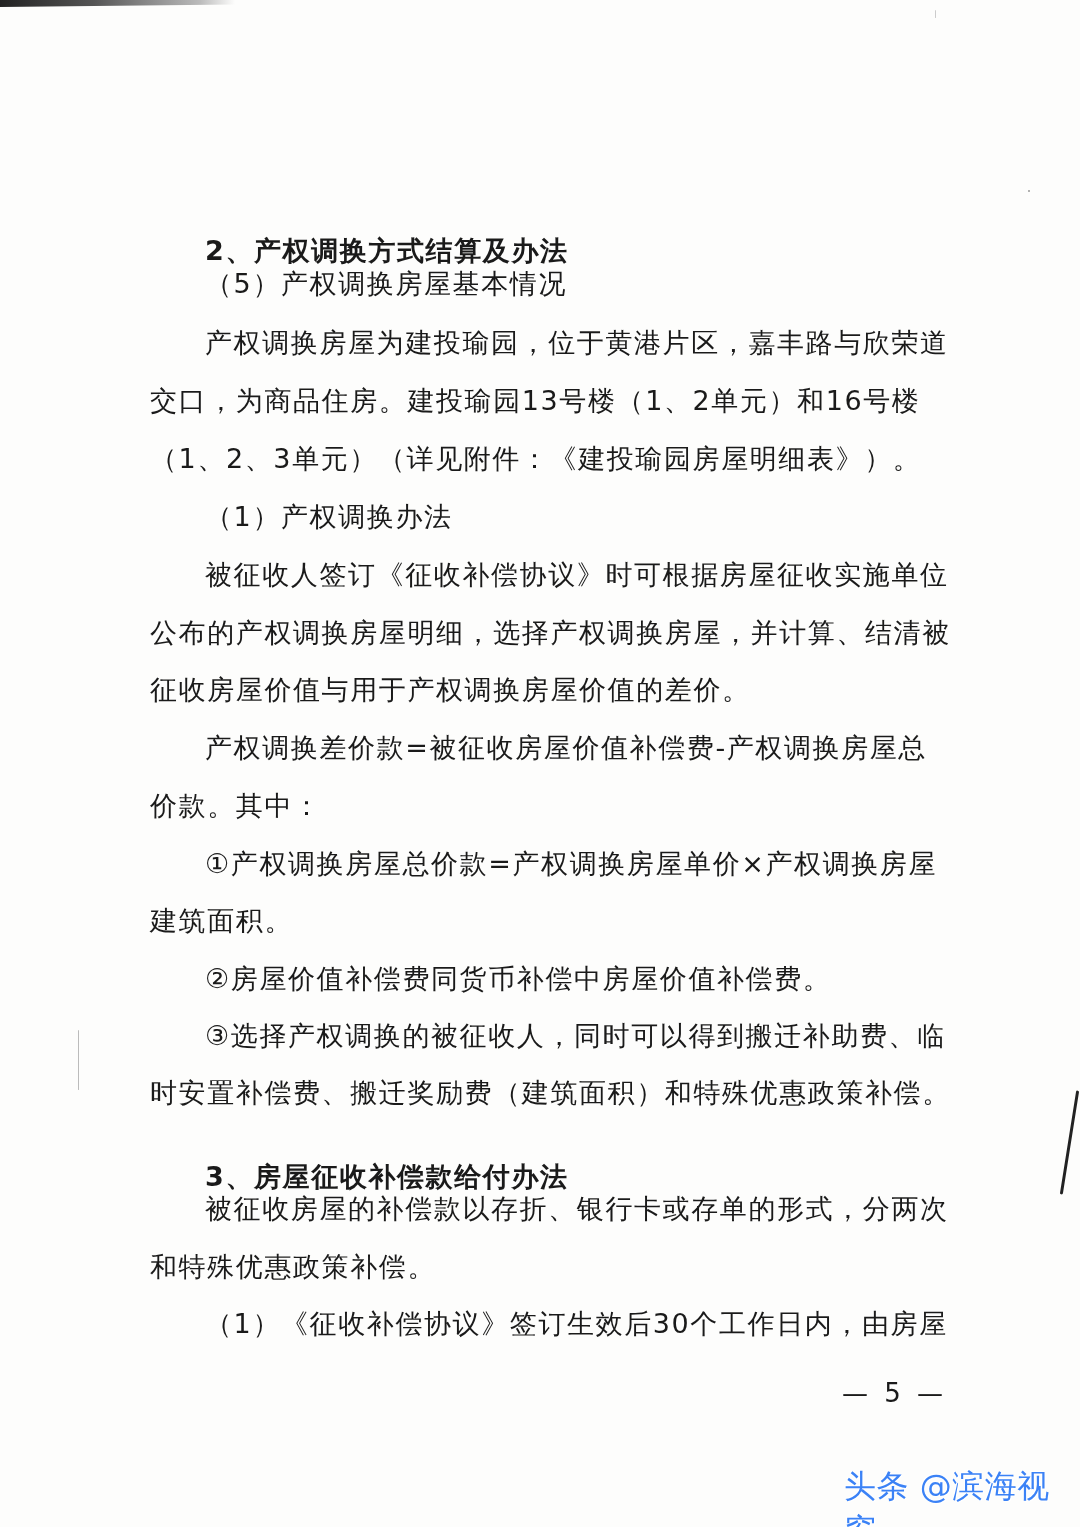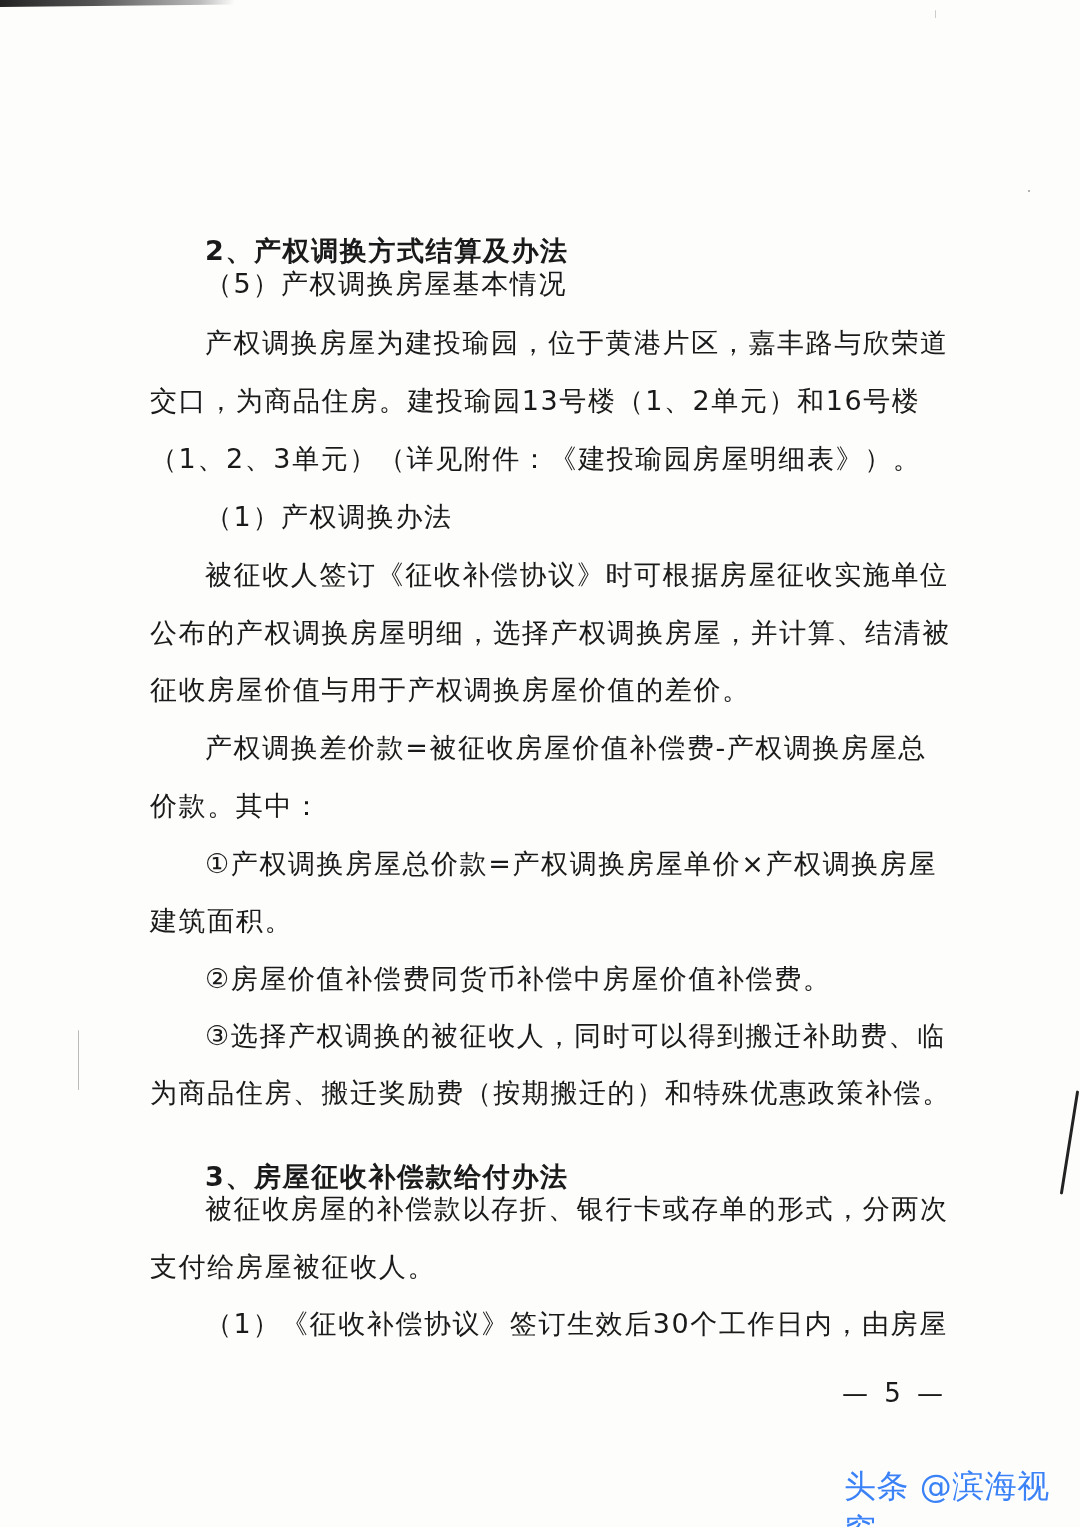--- a/index.html
+++ b/index.html
@@ -49,21 +49,21 @@
     <div class="line" style="left: 205px; top: 499px;">（1）产权调换办法</div>
     <div class="line" style="left: 205px; top: 557px;">被征收人签订《征收补偿协议》时可根据房屋征收实施单位</div>
     <div class="line" style="left: 150px; top: 615px;">公布的产权调换房屋明细，选择产权调换房屋，并计算、结清被</div>
     <div class="line" style="left: 150px; top: 672px;">征收房屋价值与用于产权调换房屋价值的差价。</div>
     <div class="line" style="left: 205px; top: 730px;">产权调换差价款=被征收房屋价值补偿费-产权调换房屋总</div>
     <div class="line" style="left: 150px; top: 788px;">价款。其中：</div>
     <div class="line" style="left: 205px; top: 846px;">①产权调换房屋总价款=产权调换房屋单价×产权调换房屋</div>
     <div class="line" style="left: 150px; top: 903px;">建筑面积。</div>
     <div class="line" style="left: 205px; top: 961px;">②房屋价值补偿费同货币补偿中房屋价值补偿费。</div>
     <div class="line" style="left: 205px; top: 1018px;">③选择产权调换的被征收人，同时可以得到搬迁补助费、临</div>
-    <div class="line" style="left: 150px; top: 1075px;">为商品住房、搬迁奖励费（按期搬迁的）和特殊优惠政策补偿。</div>
+    <div class="line" style="left: 150px; top: 1075px;">时安置补偿费、搬迁奖励费（建筑面积）和特殊优惠政策补偿。</div>
     <div class="line bold" style="left: 205px; top: 1133px;">3、房屋征收补偿款给付办法</div>
     <div class="line" style="left: 205px; top: 1191px;">被征收房屋的补偿款以存折、银行卡或存单的形式，分两次</div>
-    <div class="line" style="left: 150px; top: 1249px;">支付给房屋被征收人。</div>
+    <div class="line" style="left: 150px; top: 1249px;">和特殊优惠政策补偿。</div>
     <div class="line" style="left: 205px; top: 1306px;">（1）《征收补偿协议》签订生效后30个工作日内，由房屋</div>
   </div>
 
 <div class="page-num">— 5 —</div>
 <div class="watermark">头条 @滨海视窗</div>
 
 </body></html>

